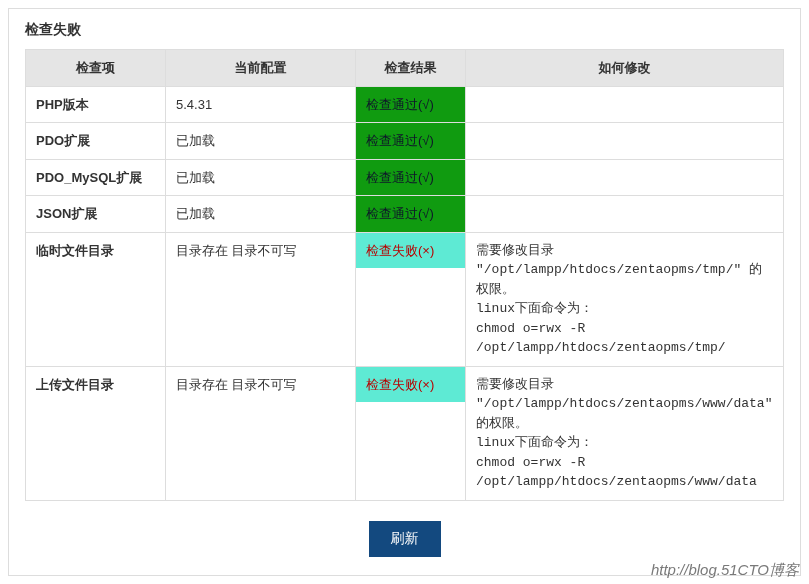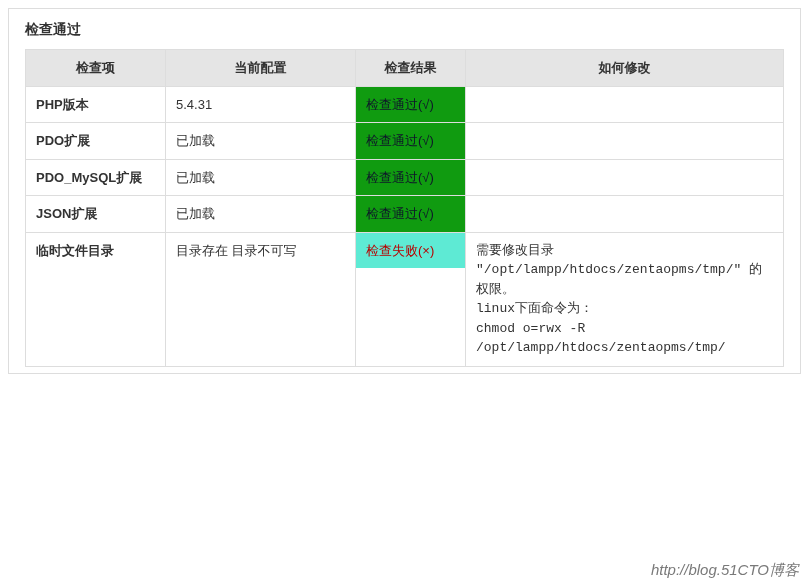--- a/index.html
+++ b/index.html
@@ -82,21 +82,21 @@
       font-size: 15px;
       font-style: italic;
       opacity: 0.7;
       pointer-events: none;
     }
   </style>
 </head>
 <body>
 
 <div class="panel">
-  <div class="panel-title">检查通过</div>
+  <div class="panel-title">检查失败</div>
 
   <div class="table-wrap">
     <table>
       <colgroup>
         <col class="col-item">
           <col class="col-config">
           <col class="col-result">
           <col>
       </colgroup>
       <thead>
@@ -145,19 +145,34 @@
           <td>目录存在 目录不可写</td>
           <td class="result-cell">
               <div class="result-inner cell-fail">检查失败(×)</div>
             </td>
           <td class="fix-text">需要修改目录
 "/opt/lampp/htdocs/zentaopms/tmp/" 的权限。
 linux下面命令为：
 chmod o=rwx -R
 /opt/lampp/htdocs/zentaopms/tmp/</td>
         </tr>
+        <tr>
+          <td class="item-name">上传文件目录</td>
+          <td>目录存在 目录不可写</td>
+          <td class="result-cell">
+              <div class="result-inner cell-fail">检查失败(×)</div>
+            </td>
+          <td class="fix-text">需要修改目录
+"/opt/lampp/htdocs/zentaopms/www/data" 的权限。
+linux下面命令为：
+chmod o=rwx -R
+/opt/lampp/htdocs/zentaopms/www/data</td>
+        </tr>
       </tbody>
     </table>
   </div>
 
+  <div class="footer">
+    <button class="btn-refresh">刷新</button>
+  </div>
 </div>
 
 <div class="watermark">http://blog.51CTO博客</div>
 
 </body></html>

